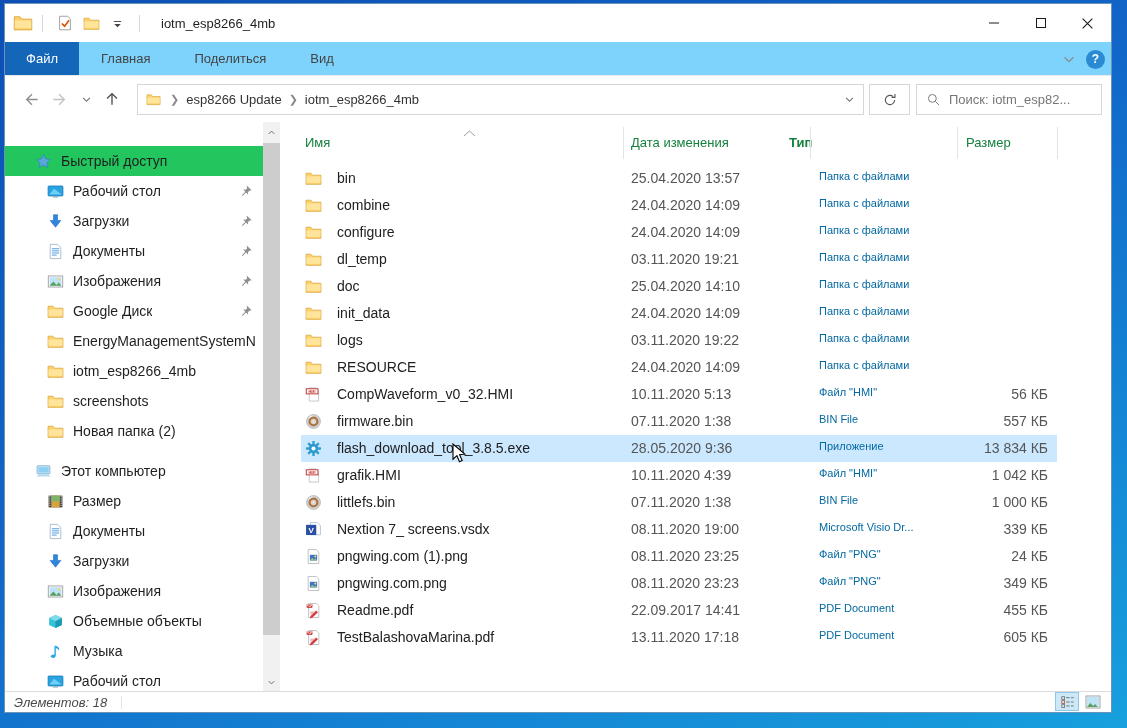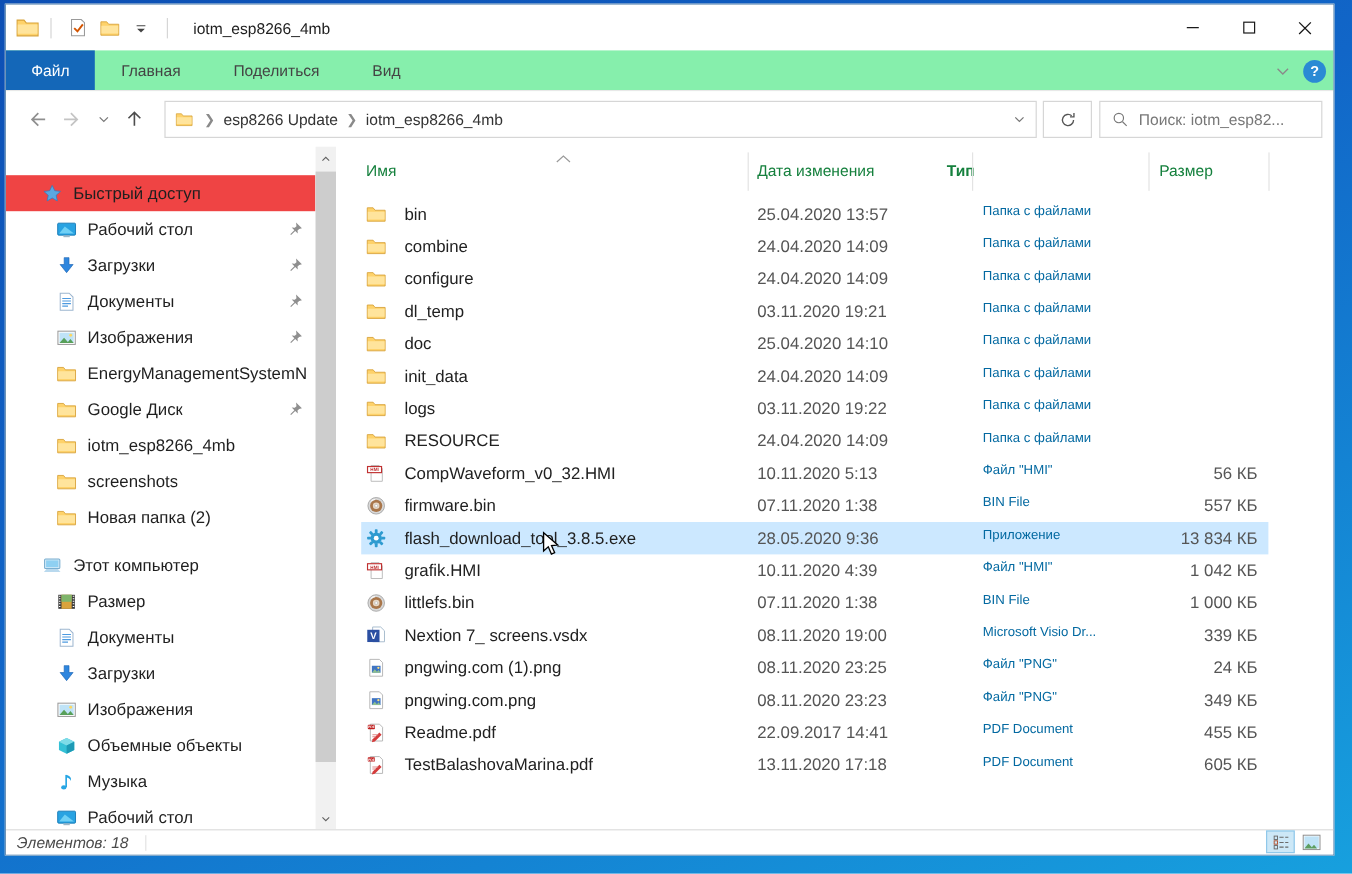--- a/index.html
+++ b/index.html
@@ -16,21 +16,21 @@
             display:flex;align-items:center;}
   .tb-icon{width:20px;height:20px;margin-left:8px;display:inline-flex;}
   .tb-sep{width:1px;height:17px;background:#d6d6d6;margin:0 9px;}
   .qat-btn{background:none;border:none;width:26px;height:26px;display:inline-flex;
            align-items:center;justify-content:center;cursor:default;}
   .tb-title{font-size:13px;color:#1e1e1e;margin-left:12px;white-space:nowrap;}
   .caption{position:absolute;right:0;top:0;height:38px;display:flex;}
   .cap-btn{width:47px;height:38px;background:none;border:none;display:flex;
            align-items:center;justify-content:center;}
   
-  .tabsrow{position:absolute;left:0;top:38px;right:0;height:34px;background:#86efac;
+  .tabsrow{position:absolute;left:0;top:38px;right:0;height:34px;background:#7dd3fc;
            border-bottom:1px solid #e8e8e8;display:flex;align-items:stretch;}
   .tab{border:none;background:none;font-size:13px;color:#444;padding:0 22px;}
   .tab.file{background:#1467b8;color:#fff;width:74px;padding:0;}
   .ribbon-right{position:absolute;right:6px;top:0;height:34px;display:flex;align-items:center;gap:10px;}
   .rb-chevron{border:none;background:none;display:flex;}
   .help-btn{width:19px;height:19px;border-radius:50%;background:#2a8ad4;color:#fff;
             border:none;font-size:12px;font-weight:bold;line-height:19px;text-align:center;}
   
   .navrow{position:absolute;left:0;top:72px;right:0;height:46px;background:#fff;
           display:flex;align-items:center;}
@@ -47,21 +47,21 @@
              display:flex;align-items:center;}
   .search-ph{font-size:13px;color:#777;margin-left:8px;white-space:nowrap;overflow:hidden;}
   
   .main{position:absolute;left:0;top:118px;right:0;bottom:21px;overflow:hidden;background:#fff;}
   
   .sidebar{position:absolute;left:0;top:0;width:258px;bottom:0;overflow:hidden;padding-top:24px;}
   .side-item{height:30px;display:flex;align-items:center;font-size:14px;color:#1f1f1f;
              white-space:nowrap;position:relative;}
   .side-item.depth0{padding-left:30px;}
   .side-item.depth1{padding-left:42px;}
-  .side-item.selected{background:#ef4444;}
+  .side-item.selected{background:#22c55e;}
   .side-item.gap-top{margin-top:10px;}
   .s-icon{width:17px;height:17px;display:inline-flex;margin-right:9px;flex:none;}
   .s-label{overflow:hidden;}
   .s-pin{position:absolute;right:10px;width:14px;height:14px;display:inline-flex;}
   .sb-scroll{position:absolute;left:258px;top:0;width:17px;bottom:0;background:#f1f1f1;}
   .sb-up,.sb-down{position:absolute;left:0;width:17px;height:17px;display:flex;align-items:center;justify-content:center;}
   .sb-up{top:2px;} .sb-down{top:552px;}
   .sb-thumb{position:absolute;left:0;top:21px;width:17px;height:492px;background:#cdcdcd;}
   
   .headrow{position:absolute;left:296px;top:5px;width:756px;height:32px;font-size:13px;color:#15803d;}
@@ -278,36 +278,36 @@
             </svg>
           </span>
   </div>
         <div class="side-item depth1">
     <span class="s-icon">
             <svg viewBox="0 0 16 16">
               <path d="M1 3h4.6l1.5 1.9H15v8.6H1z" fill="#fed26a" stroke="#d8a33b" stroke-width=".7"></path>
               <path d="M1.4 6h13.2v6.1H1.4z" fill="#ffe49c"></path>
             </svg>
           </span>
-    <span class="s-label">EnergyManagementSystemN</span>
-
-  </div>
-        <div class="side-item depth1">
-    <span class="s-icon">
-            <svg viewBox="0 0 16 16">
-              <path d="M1 3h4.6l1.5 1.9H15v8.6H1z" fill="#fed26a" stroke="#d8a33b" stroke-width=".7"></path>
-              <path d="M1.4 6h13.2v6.1H1.4z" fill="#ffe49c"></path>
-            </svg>
-          </span>
     <span class="s-label">Google Диск</span>
     <span class="s-pin">
             <svg viewBox="0 0 16 16" fill="#8f8f8f">
               <path d="M8.8 1.6l5.6 5.6-2.6.5-1.6 1.6.3 2.9-2.5-2.5-3.9 3.9-.8-.8 3.9-3.9L4.7 6.4l2.9.3 1.6-1.6z"></path>
             </svg>
           </span>
+  </div>
+        <div class="side-item depth1">
+    <span class="s-icon">
+            <svg viewBox="0 0 16 16">
+              <path d="M1 3h4.6l1.5 1.9H15v8.6H1z" fill="#fed26a" stroke="#d8a33b" stroke-width=".7"></path>
+              <path d="M1.4 6h13.2v6.1H1.4z" fill="#ffe49c"></path>
+            </svg>
+          </span>
+    <span class="s-label">EnergyManagementSystemN</span>
+
   </div>
         <div class="side-item depth1">
     <span class="s-icon">
             <svg viewBox="0 0 16 16">
               <path d="M1 3h4.6l1.5 1.9H15v8.6H1z" fill="#fed26a" stroke="#d8a33b" stroke-width=".7"></path>
               <path d="M1.4 6h13.2v6.1H1.4z" fill="#ffe49c"></path>
             </svg>
           </span>
     <span class="s-label">iotm_esp8266_4mb</span>
 

